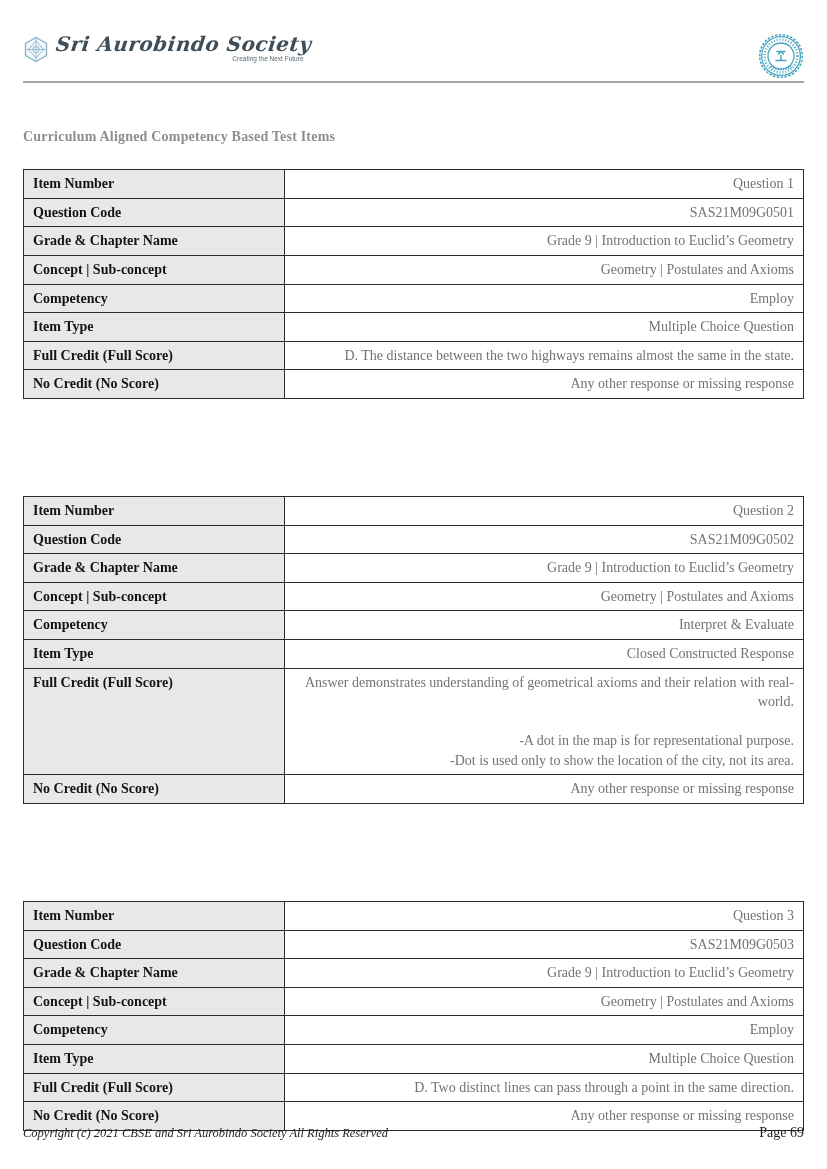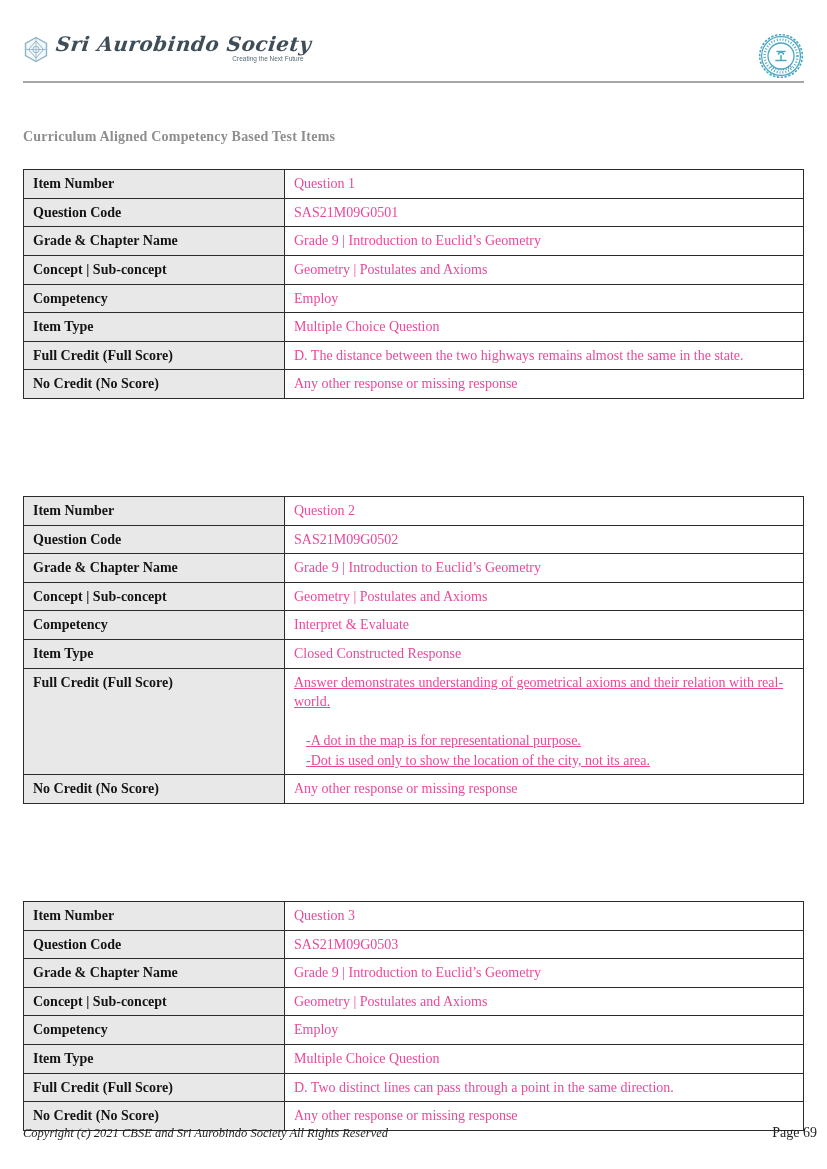--- a/index.html
+++ b/index.html
@@ -63,27 +63,27 @@
     vertical-align: top;
     word-wrap: break-word;
   }
   td.lbl {
     width: 242px;
     background: #e8e8e8;
     font-weight: bold;
     color: #141414;
     margin-top: 24px;
   }
-  td.val { background: #ffffff; color: #ec4899; }
-  .vline { min-height: 1.4em; text-decoration: underline; }
+  td.val { background: #ffffff; color: #737373; text-align: right; }
+  .vline { min-height: 1.4em; }
   .dash-line { text-indent: -4px; margin-left: 16px; }
 
   
   .footer {
-    position: absolute; left: 23px; right: 10px; bottom: 28px;
+    position: absolute; left: 23px; right: 23px; bottom: 28px;
     display: flex; justify-content: space-between; align-items: baseline;
   }
   .copyright { font-style: italic; font-size: 12.5px; color: #1f1f1f; }
   .page-num { font-size: 14px; color: #1f1f1f; }
 </style>
 </head>
 <body>
 
 <div class="page">
 

